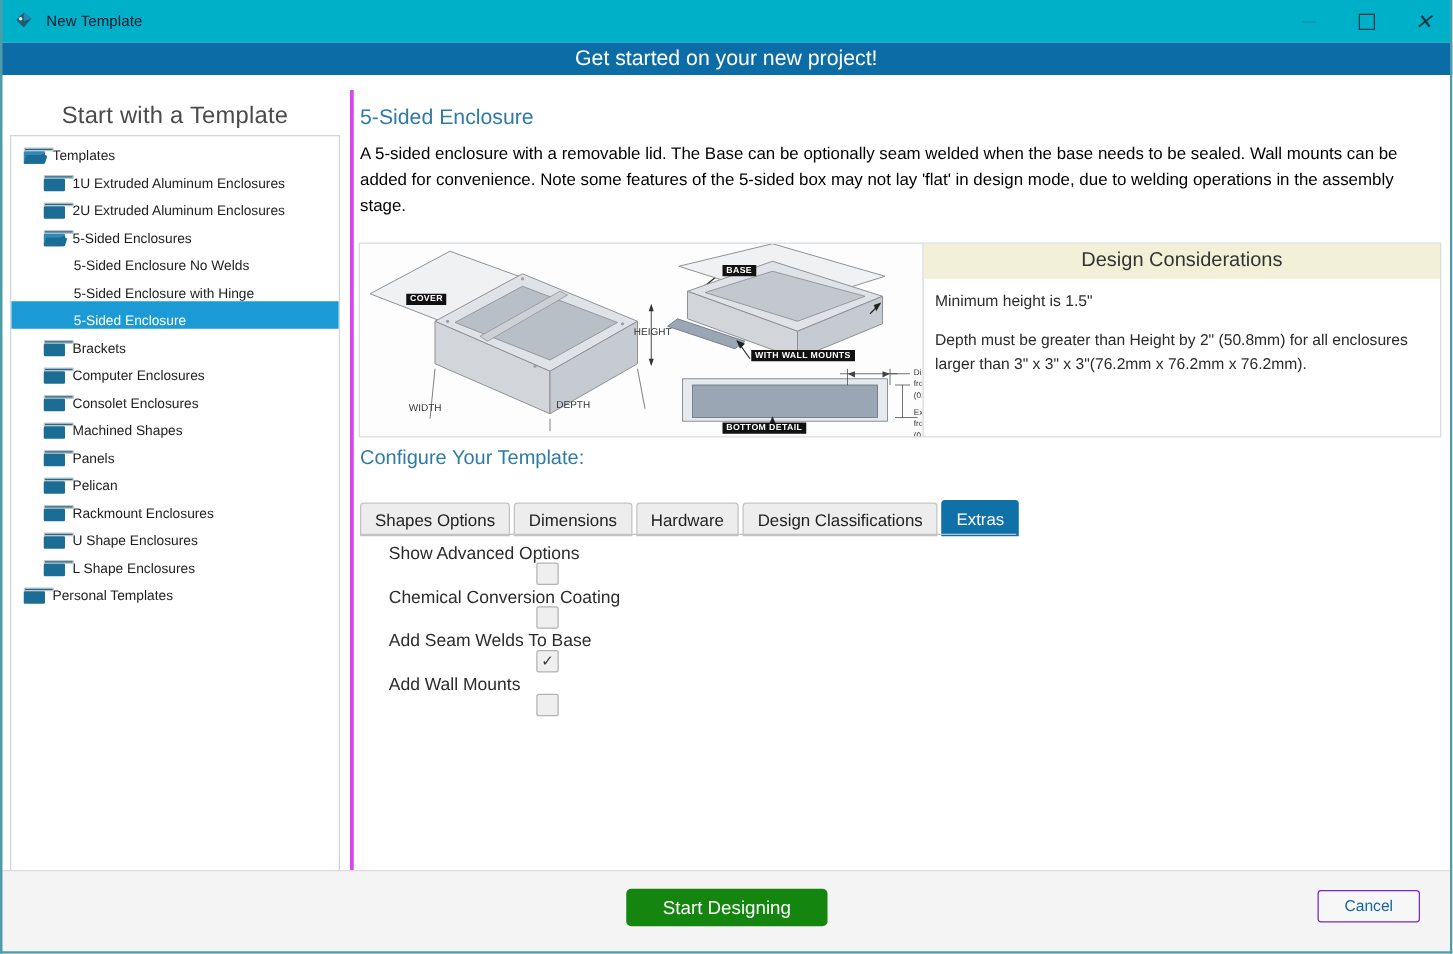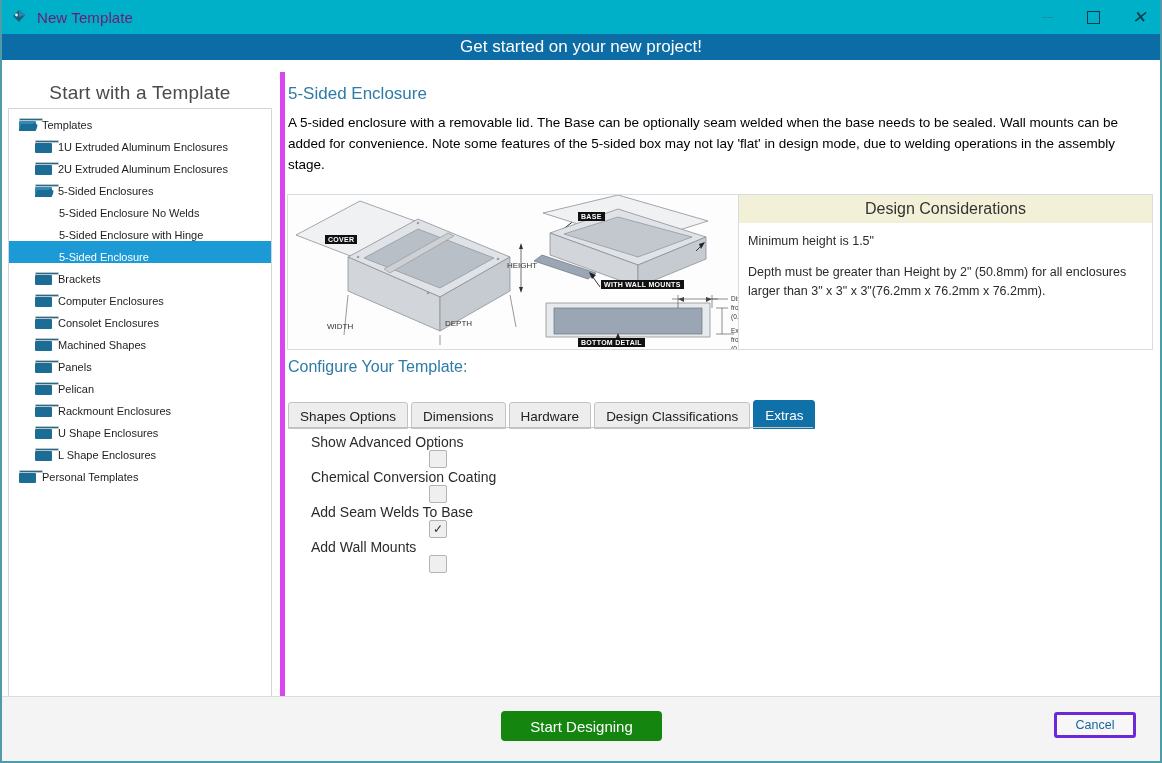--- a/index.html
+++ b/index.html
@@ -17,21 +17,21 @@
   .titlebar {
     position: absolute; left: 0; top: 0; width: 1162px; height: 34px;
     background: #00AFC8;
     display: flex; align-items: center;
   }
   .titlebar .app-icon {
     margin-left: 9px; width: 20px; height: 20px;
     display: flex; align-items: center; justify-content: center;
   }
   .titlebar .title-text {
-    margin-left: 8px; font-size: 15px; color: #701a75;
+    margin-left: 8px; font-size: 12px; color: #0f172a;
     letter-spacing: .1px;
   }
   .win-buttons { margin-left: auto; display: flex; height: 34px; }
   .win-btn {
     width: 46px; height: 34px; display: flex; align-items: center;
     justify-content: center; color: #0c3d49; font-size: 13px;
   }
   .win-btn.min   { color: #1a8ea2; }
   .win-btn .glyph-min { display:block; width: 11px; height: 1px; background: #1b8fa3; }
   .win-btn .glyph-max { display:block; width: 11px; height: 11px; border: 1.6px solid #0b3a46; }
@@ -48,21 +48,21 @@
   
   .content {
     position: absolute; left: 0; top: 72px; width: 1162px; height: 624px;
     background: #ffffff;
   }
 
   
   .sidebar {
     position: absolute; left: 0; top: 0; width: 280px; height: 624px;
     background: #ffffff;
-    border-right: 5px solid #d946ef;
+    border-right: 3px solid #d946ef;
   }
   .sidebar-title {
     text-align: center; font-size: 19px; color: #4a4a4a;
     padding-top: 10px; letter-spacing: .2px;
   }
   .tree-box {
     position: absolute; left: 8px; top: 36px; width: 264px; height: 617px;
     border: 1px solid #cfd6d8; background: #fff;
     box-sizing: border-box; overflow: hidden;
   }
@@ -189,21 +189,21 @@
     background: #F4F4F4; border-top: 1px solid #dcdcdc;
   }
   .btn-start {
     position: absolute; left: 501px; top: 14px; width: 161px; height: 30px;
     background: #14860F; color: #fff; border: none; border-radius: 4px;
     font-size: 15px; font-family: "Liberation Sans", sans-serif;
     cursor: pointer;
   }
   .btn-cancel {
     position: absolute; left: 1054px; top: 15px; width: 82px; height: 26px;
-    background: #F7F7F7; color: #1565A0; border: 3px solid #6d28d9;
+    background: #F7F7F7; color: #1565A0; border: 1px solid #6d28d9;
     border-radius: 3px; font-size: 12.5px;
     font-family: "Liberation Sans", sans-serif; cursor: pointer;
   }
   .window-edge {
     position: absolute; left: 0; top: 0; width: 1162px; height: 763px;
     border-left: 2px solid #4E9CAA; border-right: 2px solid #4E9CAA;
     border-bottom: 2px solid #4E9CAA; box-sizing: border-box;
     pointer-events: none;
   }
 

